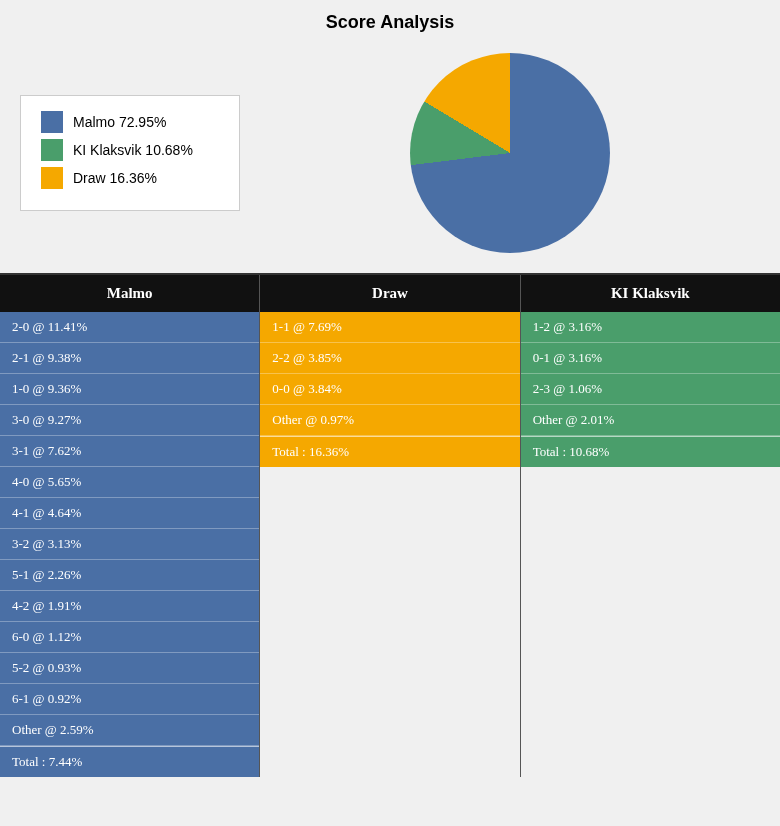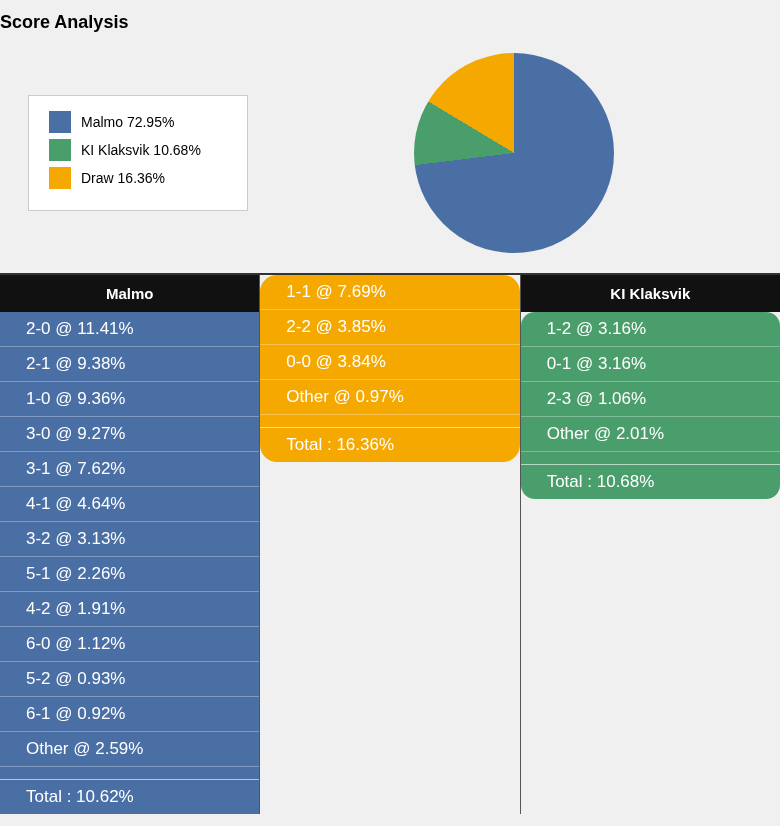--- a/index.html
+++ b/index.html
@@ -4,32 +4,32 @@
   <style>
     * { margin: 0; padding: 0; box-sizing: border-box; }
     body {
       font-family: Arial, sans-serif;
       background: #f0f0f0;
       width: 780px;
       min-height: 826px;
     }
 
     .page-title {
-      text-align: left;
+      text-align: center;
       font-weight: bold;
       font-size: 18px;
       padding: 12px 0 10px;
       background: #f0f0f0;
     }
 
     .top-section {
       display: flex;
       align-items: center;
       background: #f0f0f0;
-      padding: 10px 20px 20px 28px;
+      padding: 10px 20px 20px 20px;
       gap: 20px;
     }
 
     .legend-box {
       background: white;
       border: 1px solid #ccc;
       padding: 15px 20px;
       min-width: 220px;
     }
 
@@ -70,50 +70,50 @@
     
     .tables-section {
       display: flex;
       width: 100%;
       border-top: 2px solid #333;
     }
 
     .col {
       flex: 1;
       border-right: 1px solid #555;
+      font-family: Liberation Serif, serif;
     }
 
     .col:last-child {
       border-right: none;
     }
 
     .col-header {
       background: #111;
       color: white;
       text-align: center;
       font-weight: bold;
       font-size: 15px;
       padding: 10px 0;
     }
 
     .col-malmo { background: #4a6fa5; }
-    .col-draw  { background: #f5a800; border-radius: 17px; }
-    .col-ki    { background: #4a9e6b; border-radius: 14px; }
+    .col-draw  { background: #f5a800; }
+    .col-ki    { background: #4a9e6b; }
 
     .data-row {
-      padding: 7px 26px;
-      font-size: 17px;
+      padding: 7px 12px;
+      font-size: 13px;
       color: white;
       border-bottom: 1px solid rgba(255,255,255,0.3);
     }
 
     .data-row.total-row {
       border-top: 1px solid rgba(255,255,255,0.6);
       border-bottom: none;
-      margin-top: 12px;
     }
   </style>
 </head>
 <body>
 
 <div class="page-title">Score Analysis</div>
 
 <div class="top-section">
   <div class="legend-box">
     <div class="legend-item">
@@ -139,33 +139,35 @@
 
   <div class="col">
     <div class="col-header">Malmo</div>
     <div class="col-malmo">
 
     <div class="data-row">2-0 @ 11.41%</div>
         <div class="data-row">2-1 @ 9.38%</div>
         <div class="data-row">1-0 @ 9.36%</div>
         <div class="data-row">3-0 @ 9.27%</div>
         <div class="data-row">3-1 @ 7.62%</div>
+        <div class="data-row">4-0 @ 5.65%</div>
         <div class="data-row">4-1 @ 4.64%</div>
         <div class="data-row">3-2 @ 3.13%</div>
         <div class="data-row">5-1 @ 2.26%</div>
         <div class="data-row">4-2 @ 1.91%</div>
         <div class="data-row">6-0 @ 1.12%</div>
         <div class="data-row">5-2 @ 0.93%</div>
         <div class="data-row">6-1 @ 0.92%</div>
         <div class="data-row">Other @ 2.59%</div>
-        <div class="data-row total-row">Total : 10.62%</div>
+        <div class="data-row total-row">Total : 7.44%</div>
       </div>
   </div>
 
   <div class="col">
+    <div class="col-header">Draw</div>
     <div class="col-draw">
     <div class="data-row">1-1 @ 7.69%</div>
         <div class="data-row">2-2 @ 3.85%</div>
         <div class="data-row">0-0 @ 3.84%</div>
         <div class="data-row">Other @ 0.97%</div>
         <div class="data-row total-row">Total : 16.36%</div>
       </div>
   </div>
 
   <div class="col">

